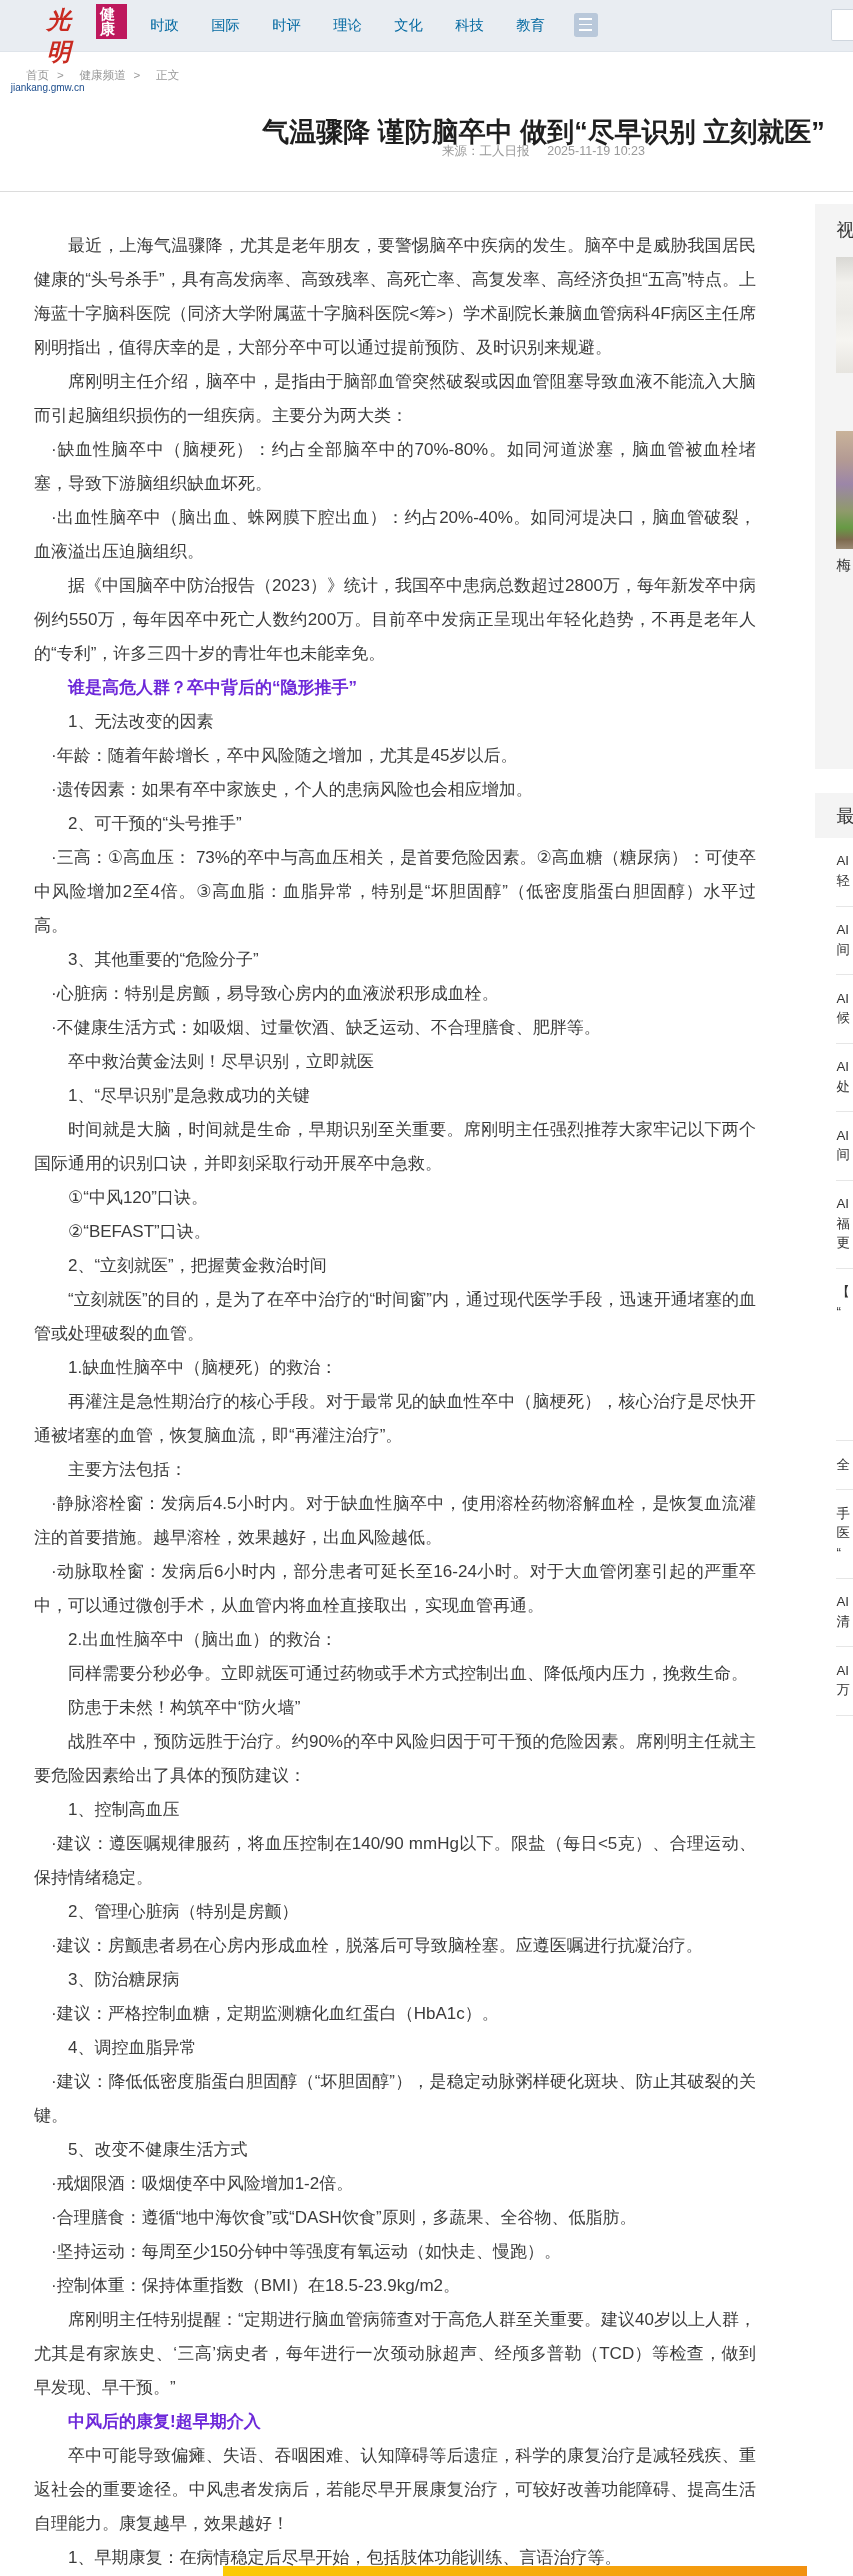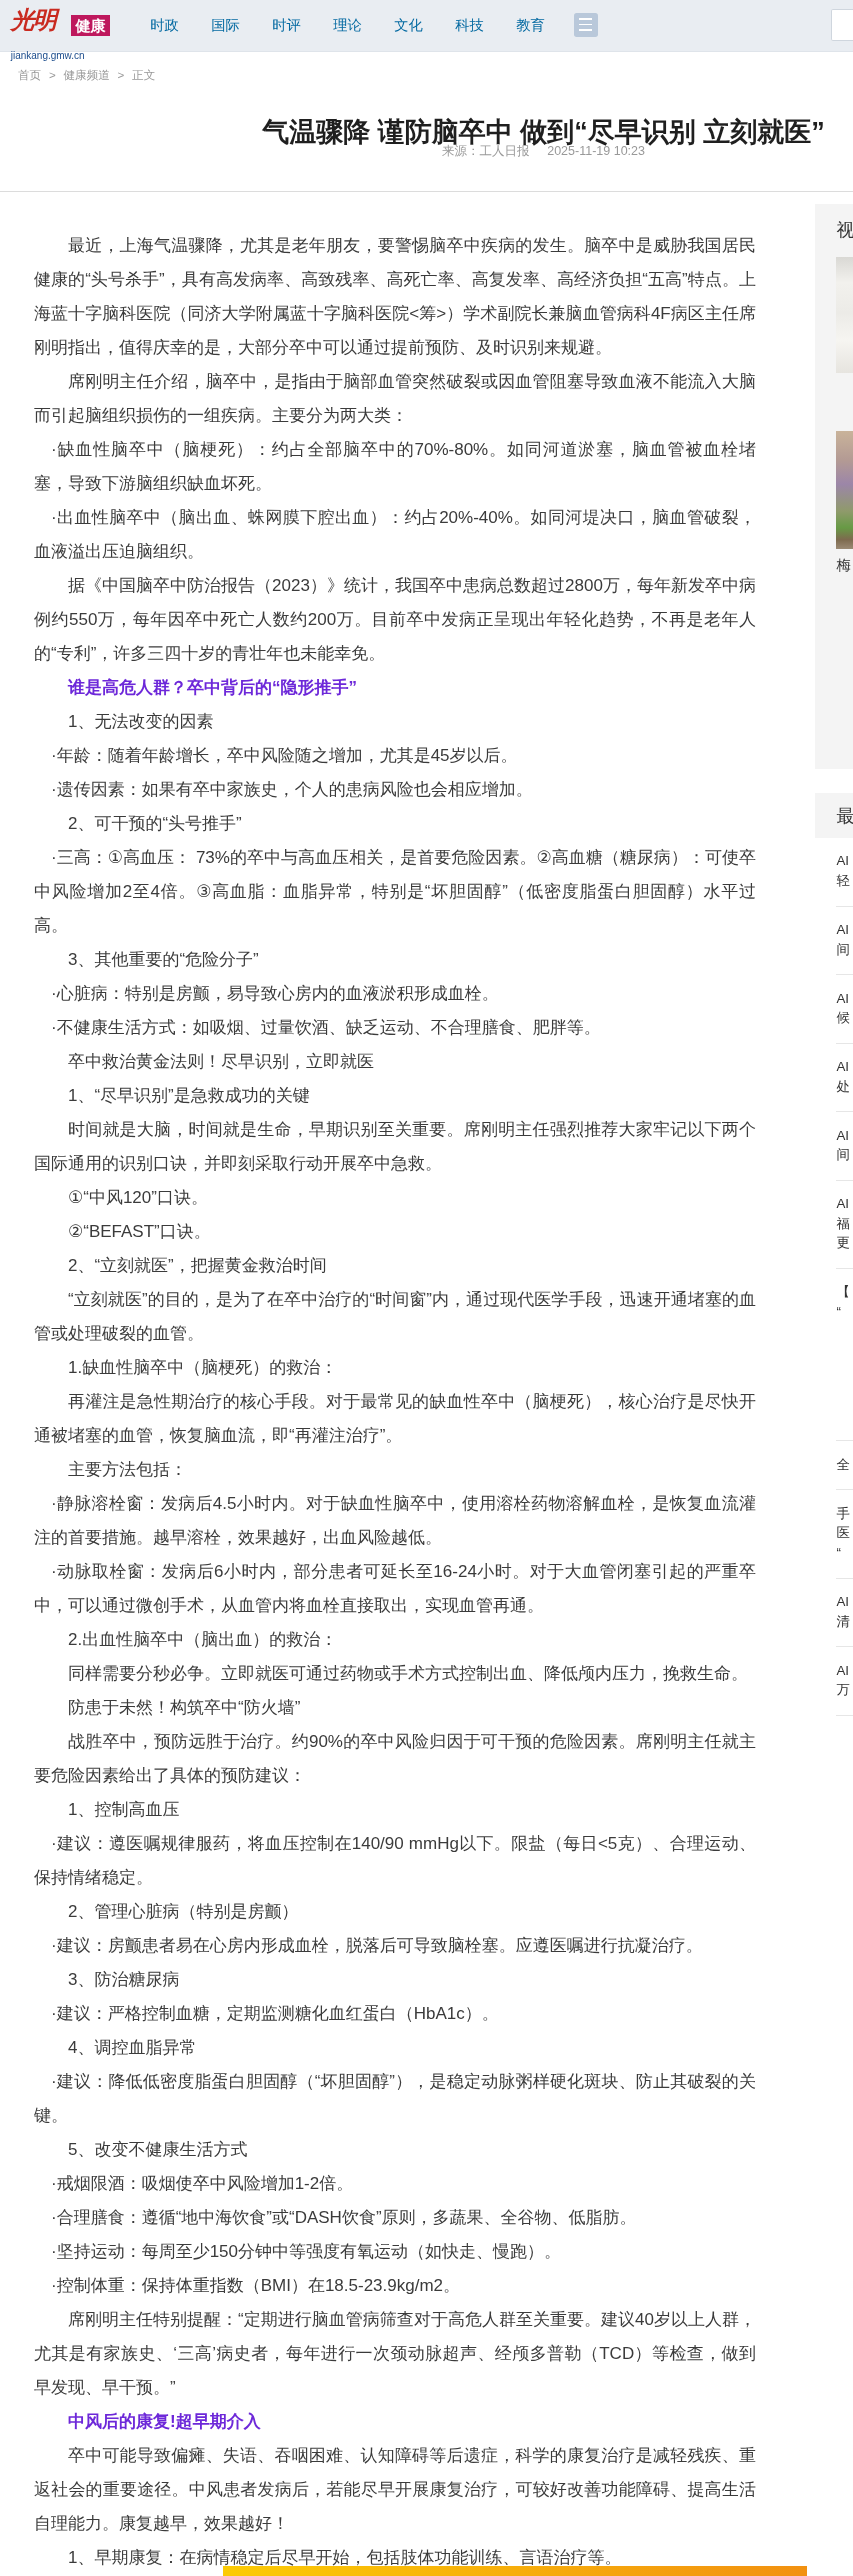--- a/index.html
+++ b/index.html
@@ -4,21 +4,21 @@
 <style>
   html,body{margin:0;padding:0;}
   body{width:854px;height:2576px;overflow:hidden;background:#fff;
        font-family:"Liberation Sans","DejaVu Sans",sans-serif;position:relative;}
   .page{position:absolute;inset:0;width:854px;height:2576px;overflow:hidden;}
 
   
   .topbar{position:absolute;top:0;left:0;width:854px;height:51px;background:#e9edf2;
           border-bottom:0.9px solid #dfe4ea;}
   .logo{position:absolute;left:10.7px;top:3.6px;width:116px;cursor:pointer;}
-  .logo-row{display:flex;align-items:flex-end;gap:16px;}
+  .logo-row{display:flex;align-items:flex-start;gap:16px;margin-left:36px;}
   .logo-gm{font-size:24px;font-weight:bold;font-style:italic;color:#c92a20;
            font-family:"Liberation Serif","DejaVu Serif",serif;letter-spacing:-1.8px;}
   .logo-badge{background:#be185d;color:#fff;font-size:15px;font-weight:bold;
               padding:2.7px 4.5px;line-height:1;}
   .logo-domain{font-size:10px;color:#1b4c8c;margin-top:14px;}
   .nav{position:absolute;left:134px;top:0;height:51px;display:flex;align-items:center;}
   .nav a{display:inline-block;width:61px;text-align:center;font-size:14.3px;color:#0369a1;
          text-decoration:none;}
   .menu-icon{position:absolute;left:574px;top:13.4px;width:24px;height:24px;border-radius:2.7px;
              background:#b9c8da;
@@ -27,21 +27,21 @@
                transparent 16px,#fff 16px,#fff 18px,transparent 18px);
              background-repeat:no-repeat;background-size:13.4px 24px;background-position:5.3px 0;
              cursor:pointer;}
   .search-box{position:absolute;left:831px;top:9px;width:125px;height:30px;background:#fff;
               border:0.9px solid #cfd6de;border-radius:1.8px;}
   .search-box input{border:0;outline:none;width:100%;height:100%;background:transparent;
               font-size:11.6px;padding:0 7.1px;box-sizing:border-box;}
 
   
   .breadcrumb{position:absolute;top:68px;left:18px;font-size:11.6px;color:#999;}
-  .breadcrumb a{color:#999;text-decoration:none;}
+  .breadcrumb a{color:#999;text-decoration:none;margin-left:8px;}
   .breadcrumb em{font-style:normal;color:#999;margin:0 4.5px;}
 
   
   .title-wrap{position:absolute;top:96px;left:205px;width:677px;text-align:center;}
   .title{font-size:27px;line-height:37px;font-weight:bold;color:#1f1f1f;
          font-family:"Liberation Sans","DejaVu Sans",sans-serif;}
   .source-wrap{position:absolute;top:143px;left:205px;width:677px;text-align:center;
                font-size:12.5px;color:#999;}
   .source-wrap span{margin:0 7.1px;}
   .divider{position:absolute;top:191px;left:0;width:854px;height:0.9px;background:#dcdcdc;}

